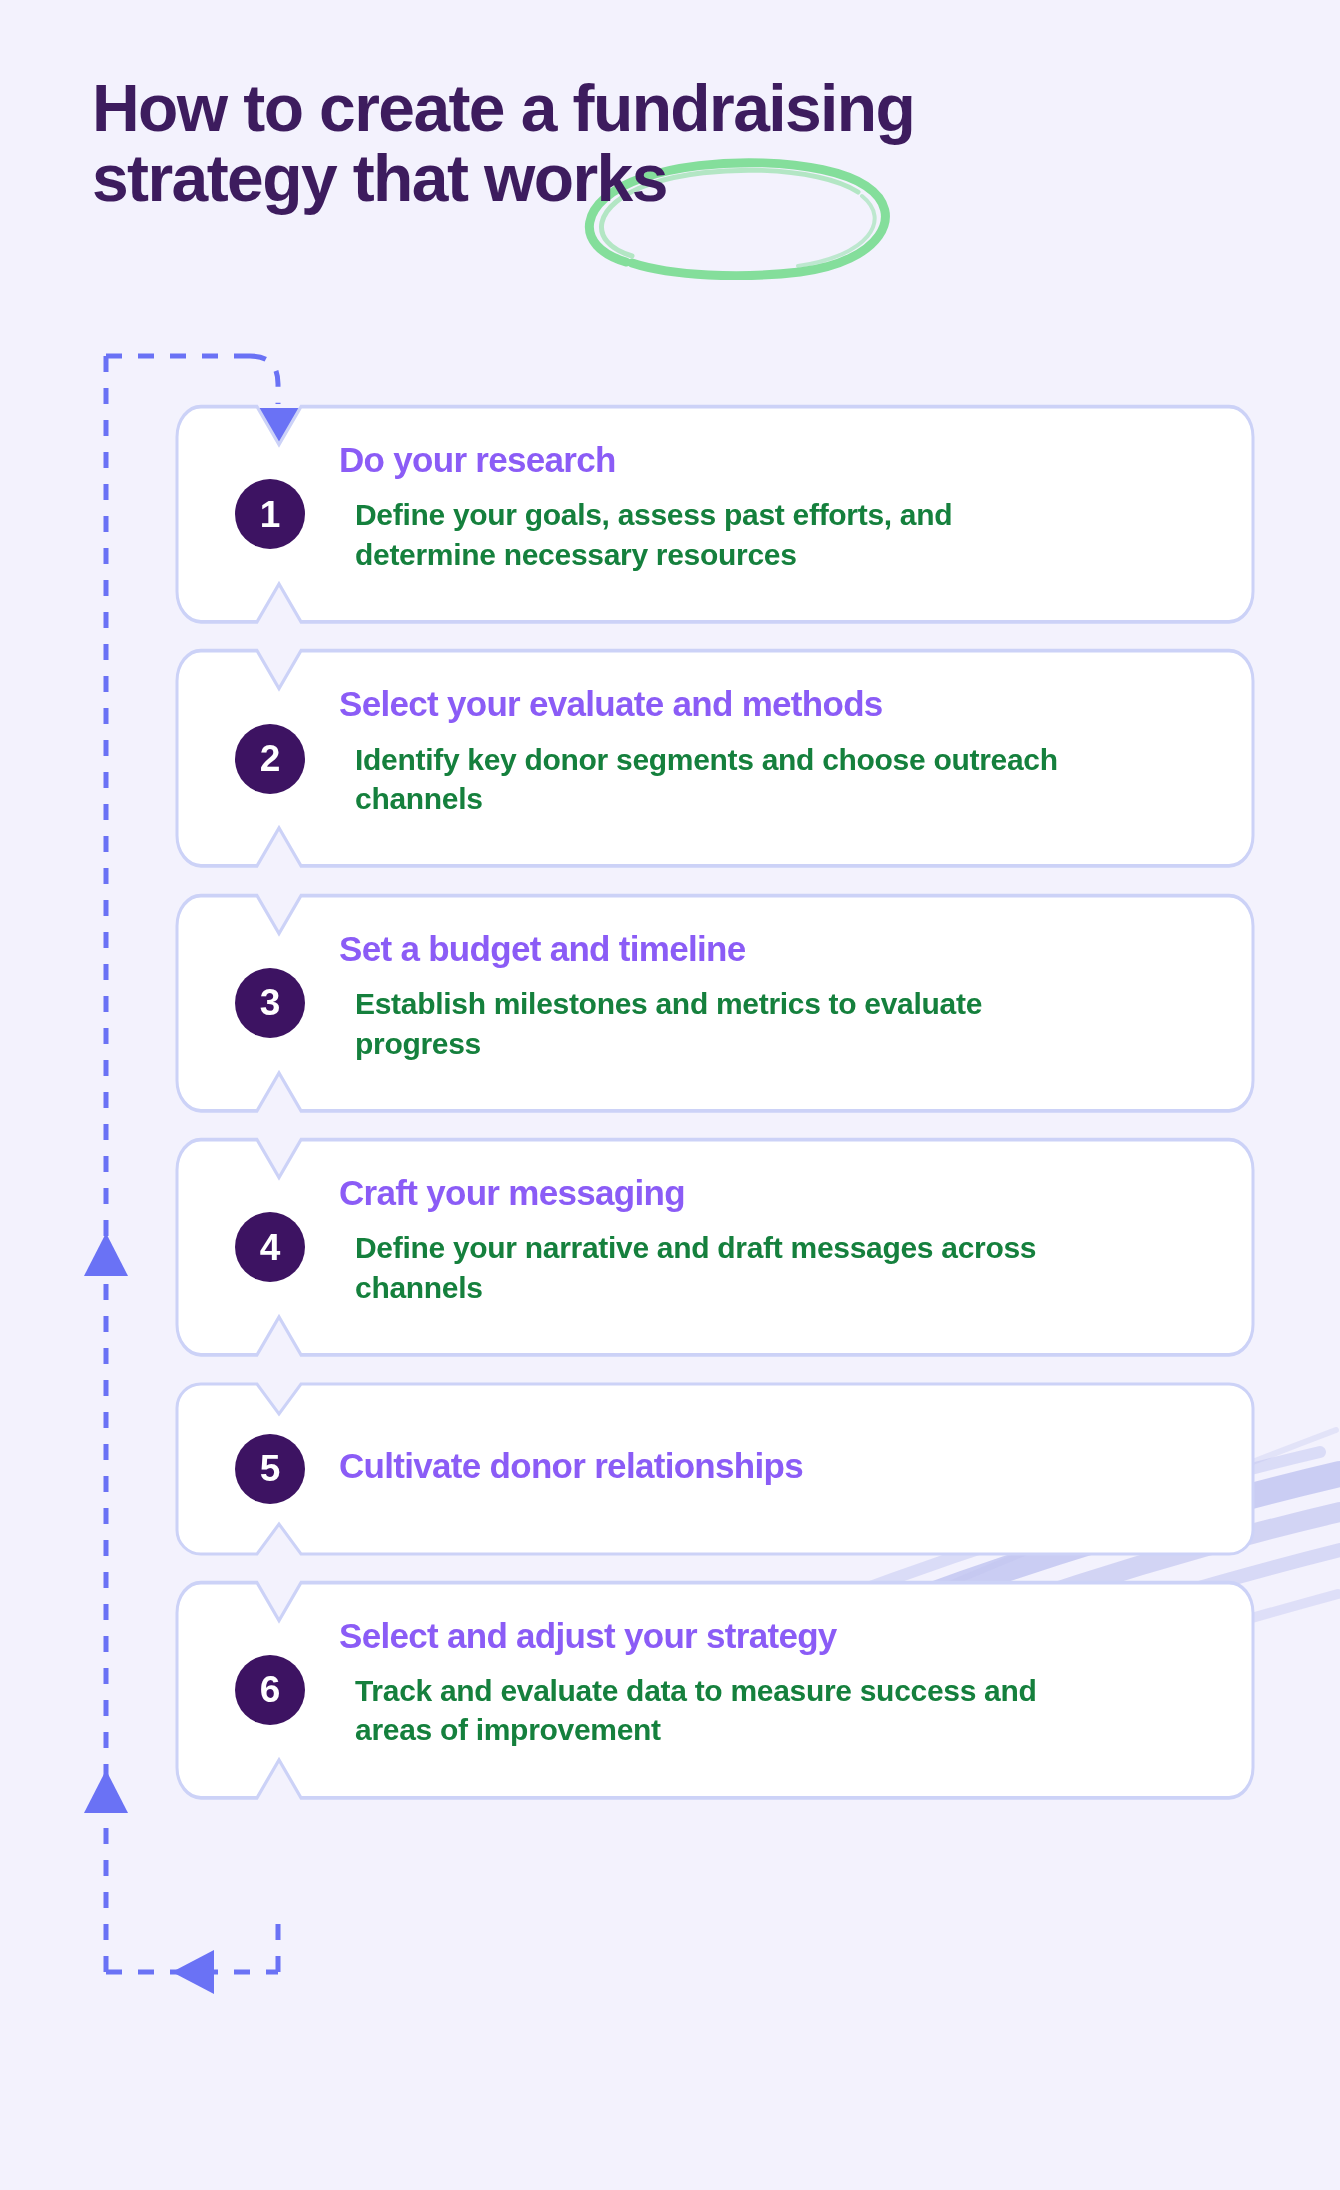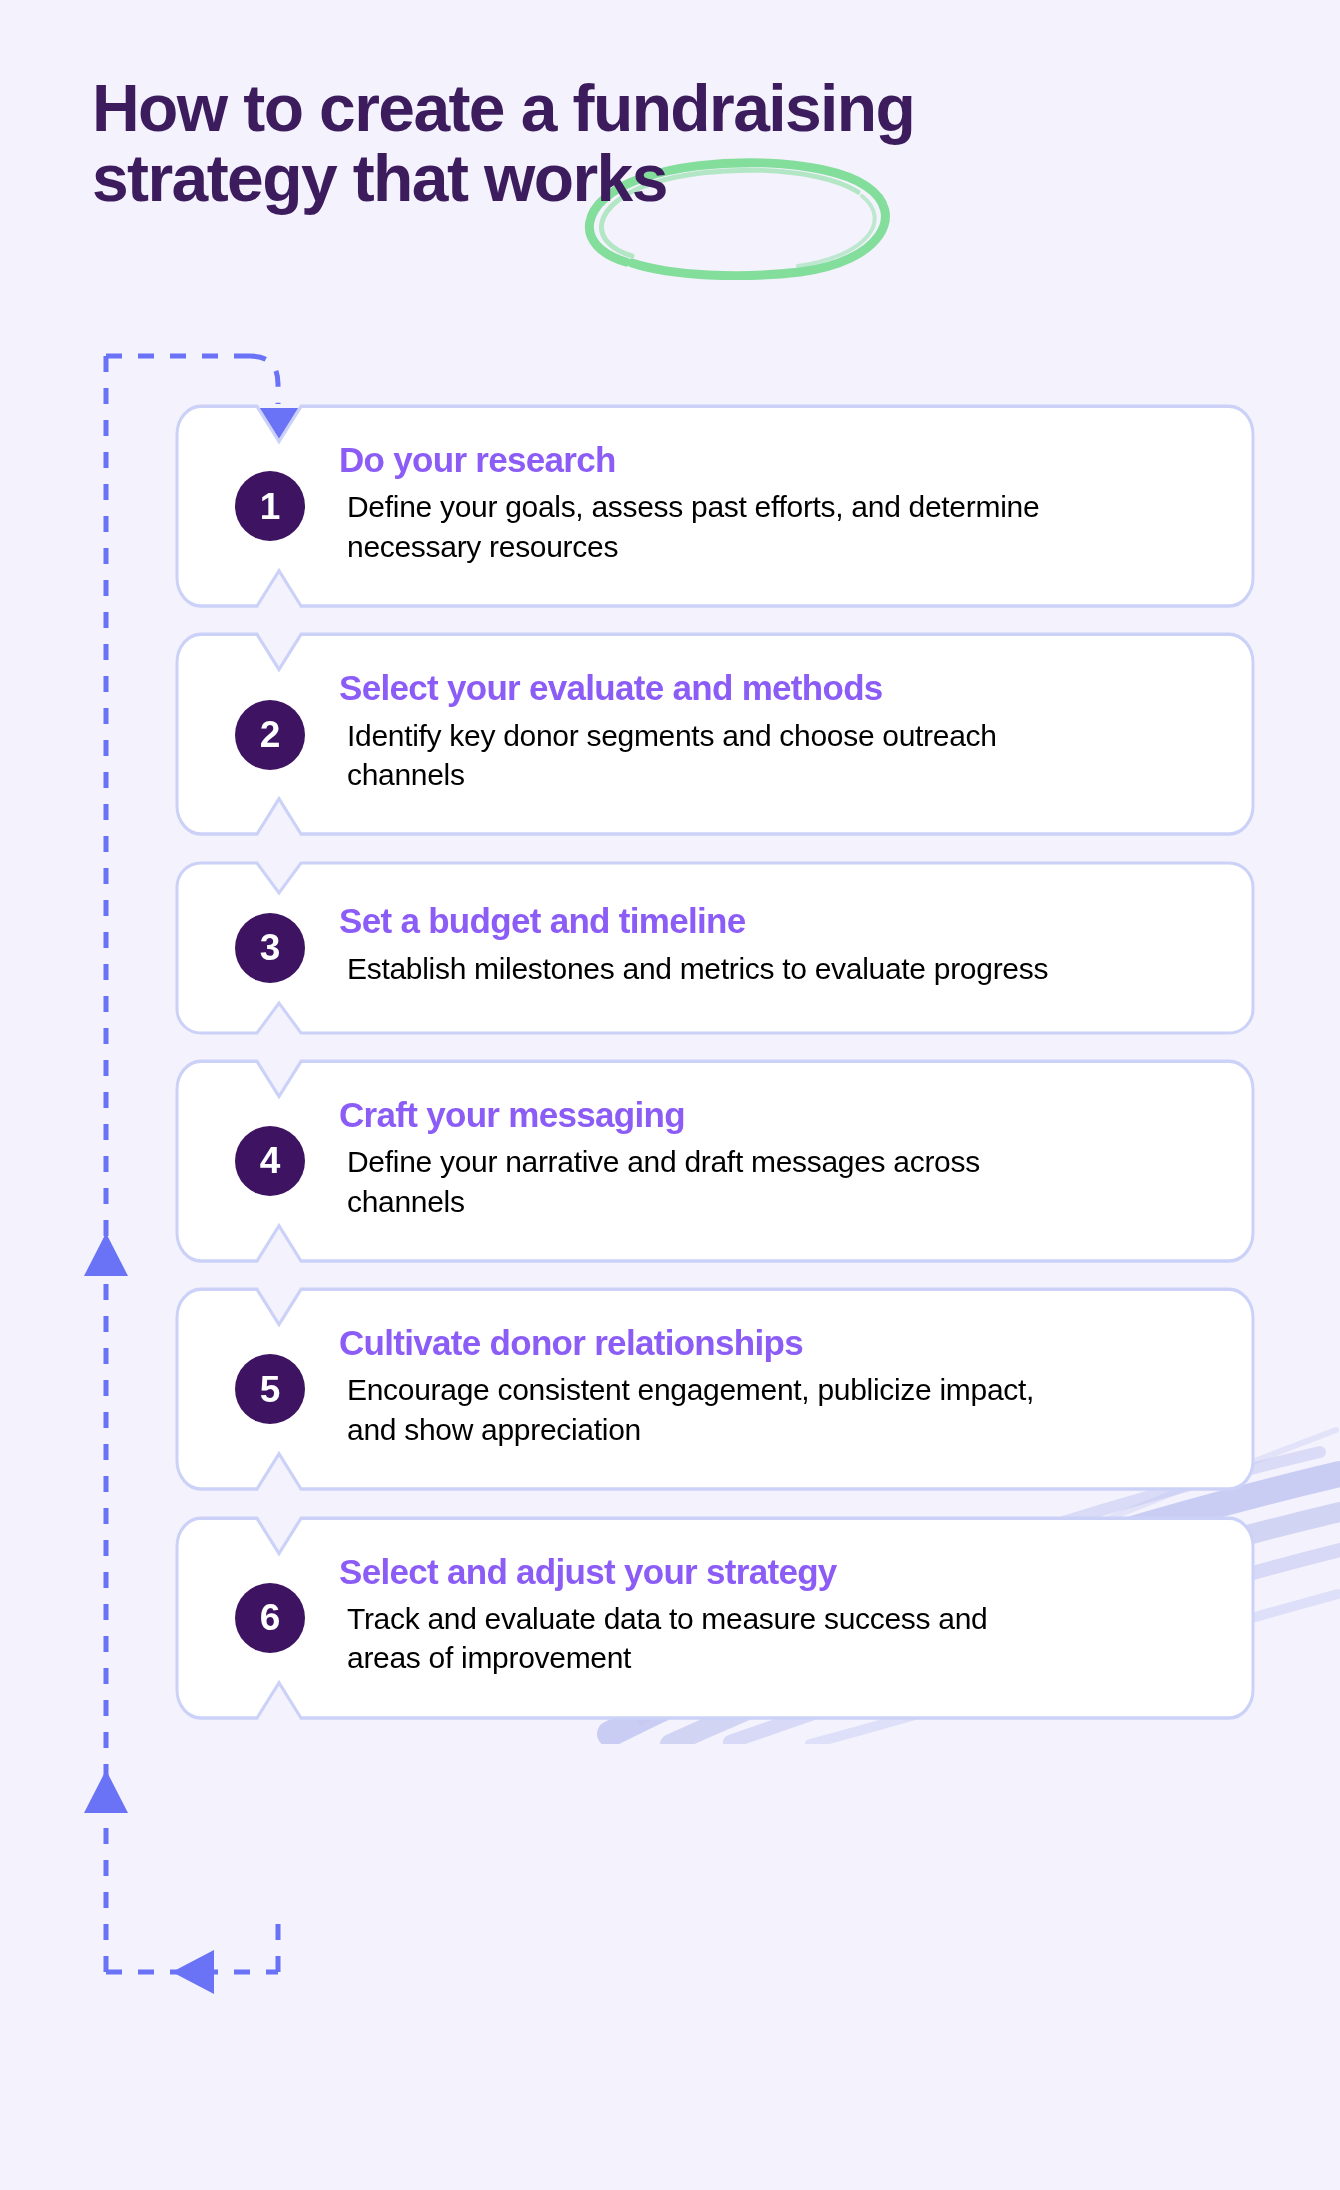--- a/index.html
+++ b/index.html
@@ -123,27 +123,28 @@
   .card-title {
     margin: 0 0 8px 0;
     font-size: 35px;
     font-weight: bold;
     color: #8b5cf6;
     letter-spacing: -0.7px;
     line-height: 1.12;
     font-family: "Liberation Sans", sans-serif;
   }
   .card-desc {
-    margin: 8px;
+    margin: 16px;
     font-size: 30px;
     line-height: 1.32;
-    color: #000000;
+    color: #15803d;
     letter-spacing: -0.3px;
     font-family: "Liberation Sans", sans-serif;
     max-width: 720px;
+    font-weight: bold;
   }
 
   
   .brush-deco {
     position: absolute;
     right: 0;
     bottom: 0;
     width: 760px;
     height: 340px;
     z-index: 0;
@@ -247,21 +248,20 @@
     </div>
 
     <div class="card">
       <svg class="card-shape" viewBox="0 0 1080 174" preserveAspectRatio="none">
         <path d="M26 2 H82 L104 32 L126 2 H1054 A24 24 0 0 1 1078 26 V148 A24 24 0 0 1 1054 172 H126 L104 142 L82 172 H26 A24 24 0 0 1 2 148 V26 A24 24 0 0 1 26 2 Z" fill="#ffffff" stroke="#ccd2f7" stroke-width="3"></path>
       </svg>
       <div class="card-inner">
         <div class="badge">5</div>
         <div class="card-text">
           <h2 class="card-title">Cultivate donor relationships</h2>
-          <p class="card-desc">Encourage consistent engagement, publicize impact, and show appreciation</p>
         </div>
       </div>
     </div>
 
     <div class="card">
       <svg class="card-shape" viewBox="0 0 1080 174" preserveAspectRatio="none">
         <path d="M26 2 H82 L104 32 L126 2 H1054 A24 24 0 0 1 1078 26 V148 A24 24 0 0 1 1054 172 H126 L104 142 L82 172 H26 A24 24 0 0 1 2 148 V26 A24 24 0 0 1 26 2 Z" fill="#ffffff" stroke="#ccd2f7" stroke-width="3"></path>
       </svg>
       <div class="card-inner">
         <div class="badge">6</div>

